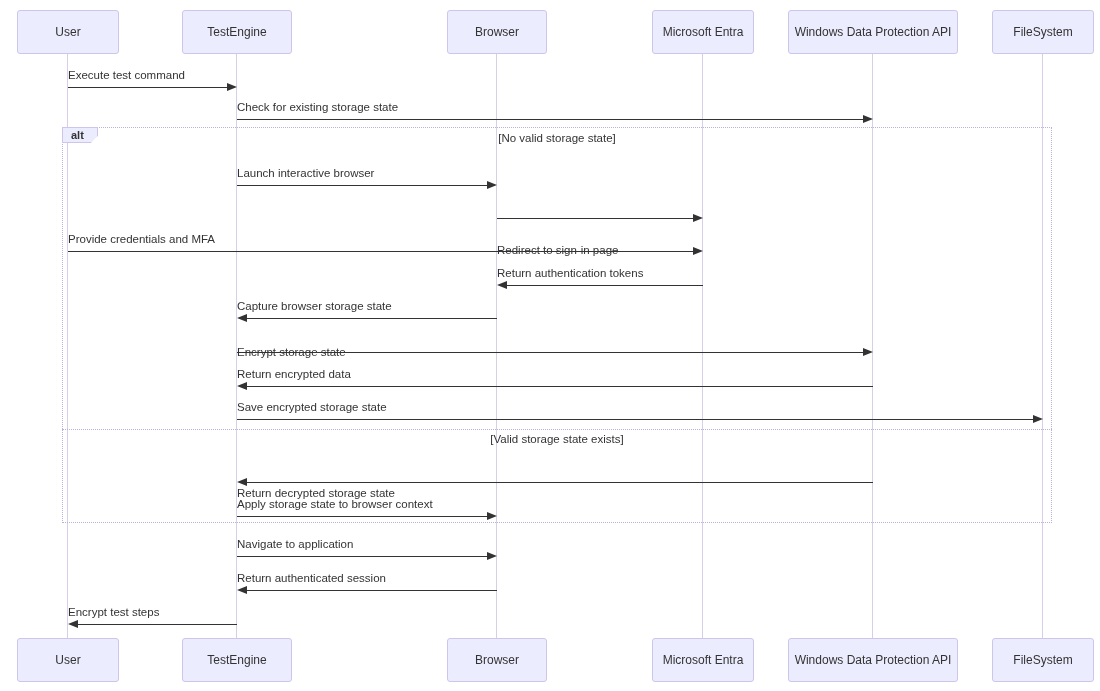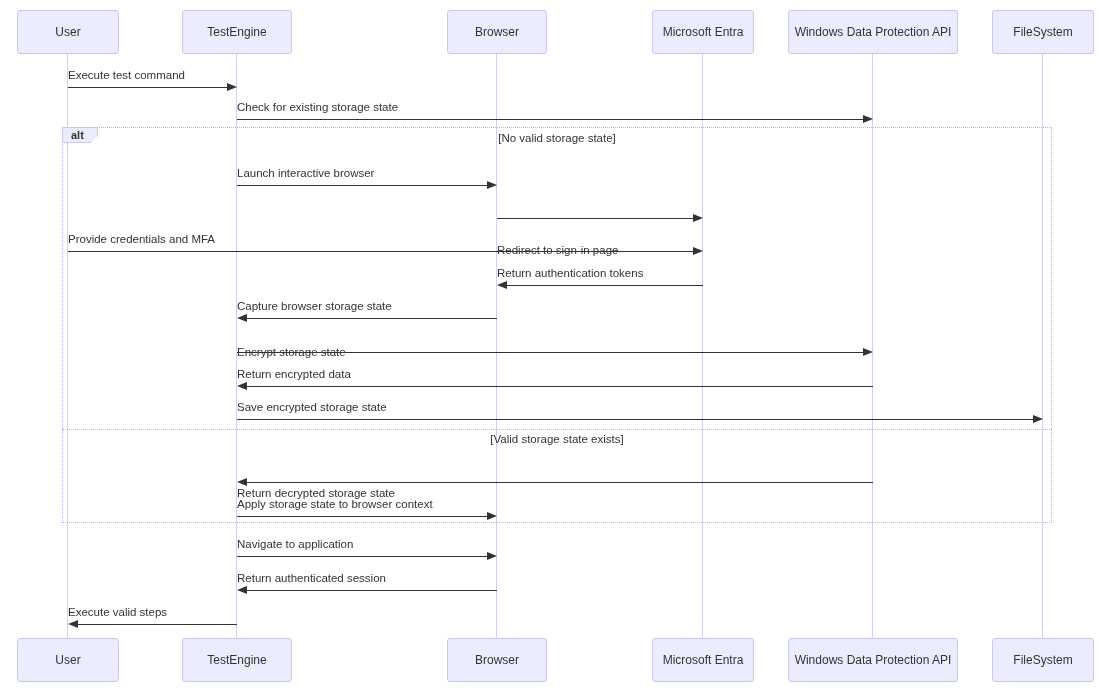--- a/index.html
+++ b/index.html
@@ -109,21 +109,21 @@
     <div class="arrowhead left" style="top: 478px; left: 237px;"></div>
     <div class="msg-label" style="left: 237px; width: 260px; top: 497px;">Apply storage state to browser context</div>
     <div class="msg-line" style="left: 237px; top: 516px; width: 251px;"></div>
     <div class="arrowhead right" style="top: 512px; left: 487px;"></div>
     <div class="msg-label" style="left: 237px; width: 260px; top: 537px;">Navigate to application</div>
     <div class="msg-line" style="left: 237px; top: 556px; width: 251px;"></div>
     <div class="arrowhead right" style="top: 552px; left: 487px;"></div>
     <div class="msg-label" style="left: 237px; width: 260px; top: 571px;">Return authenticated session</div>
     <div class="msg-line" style="left: 246px; top: 590px; width: 251px;"></div>
     <div class="arrowhead left" style="top: 586px; left: 237px;"></div>
-    <div class="msg-label" style="left: 68px; width: 169px; top: 605px;">Execute valid steps</div>
+    <div class="msg-label" style="left: 68px; width: 169px; top: 605px;">Encrypt test steps</div>
     <div class="msg-line" style="left: 77px; top: 624px; width: 160px;"></div>
     <div class="arrowhead left" style="top: 620px; left: 68px;"></div>
     <div class="actor-box" style="left: 17px; top: 10px; width: 102px; height: 44px;">
       <span class="actor-label">User</span>
     </div>
     <div class="actor-box" style="left: 17px; top: 638px; width: 102px; height: 44px;">
       <span class="actor-label">User</span>
     </div>
     <div class="actor-box" style="left: 182px; top: 10px; width: 110px; height: 44px;">
       <span class="actor-label">TestEngine</span>

